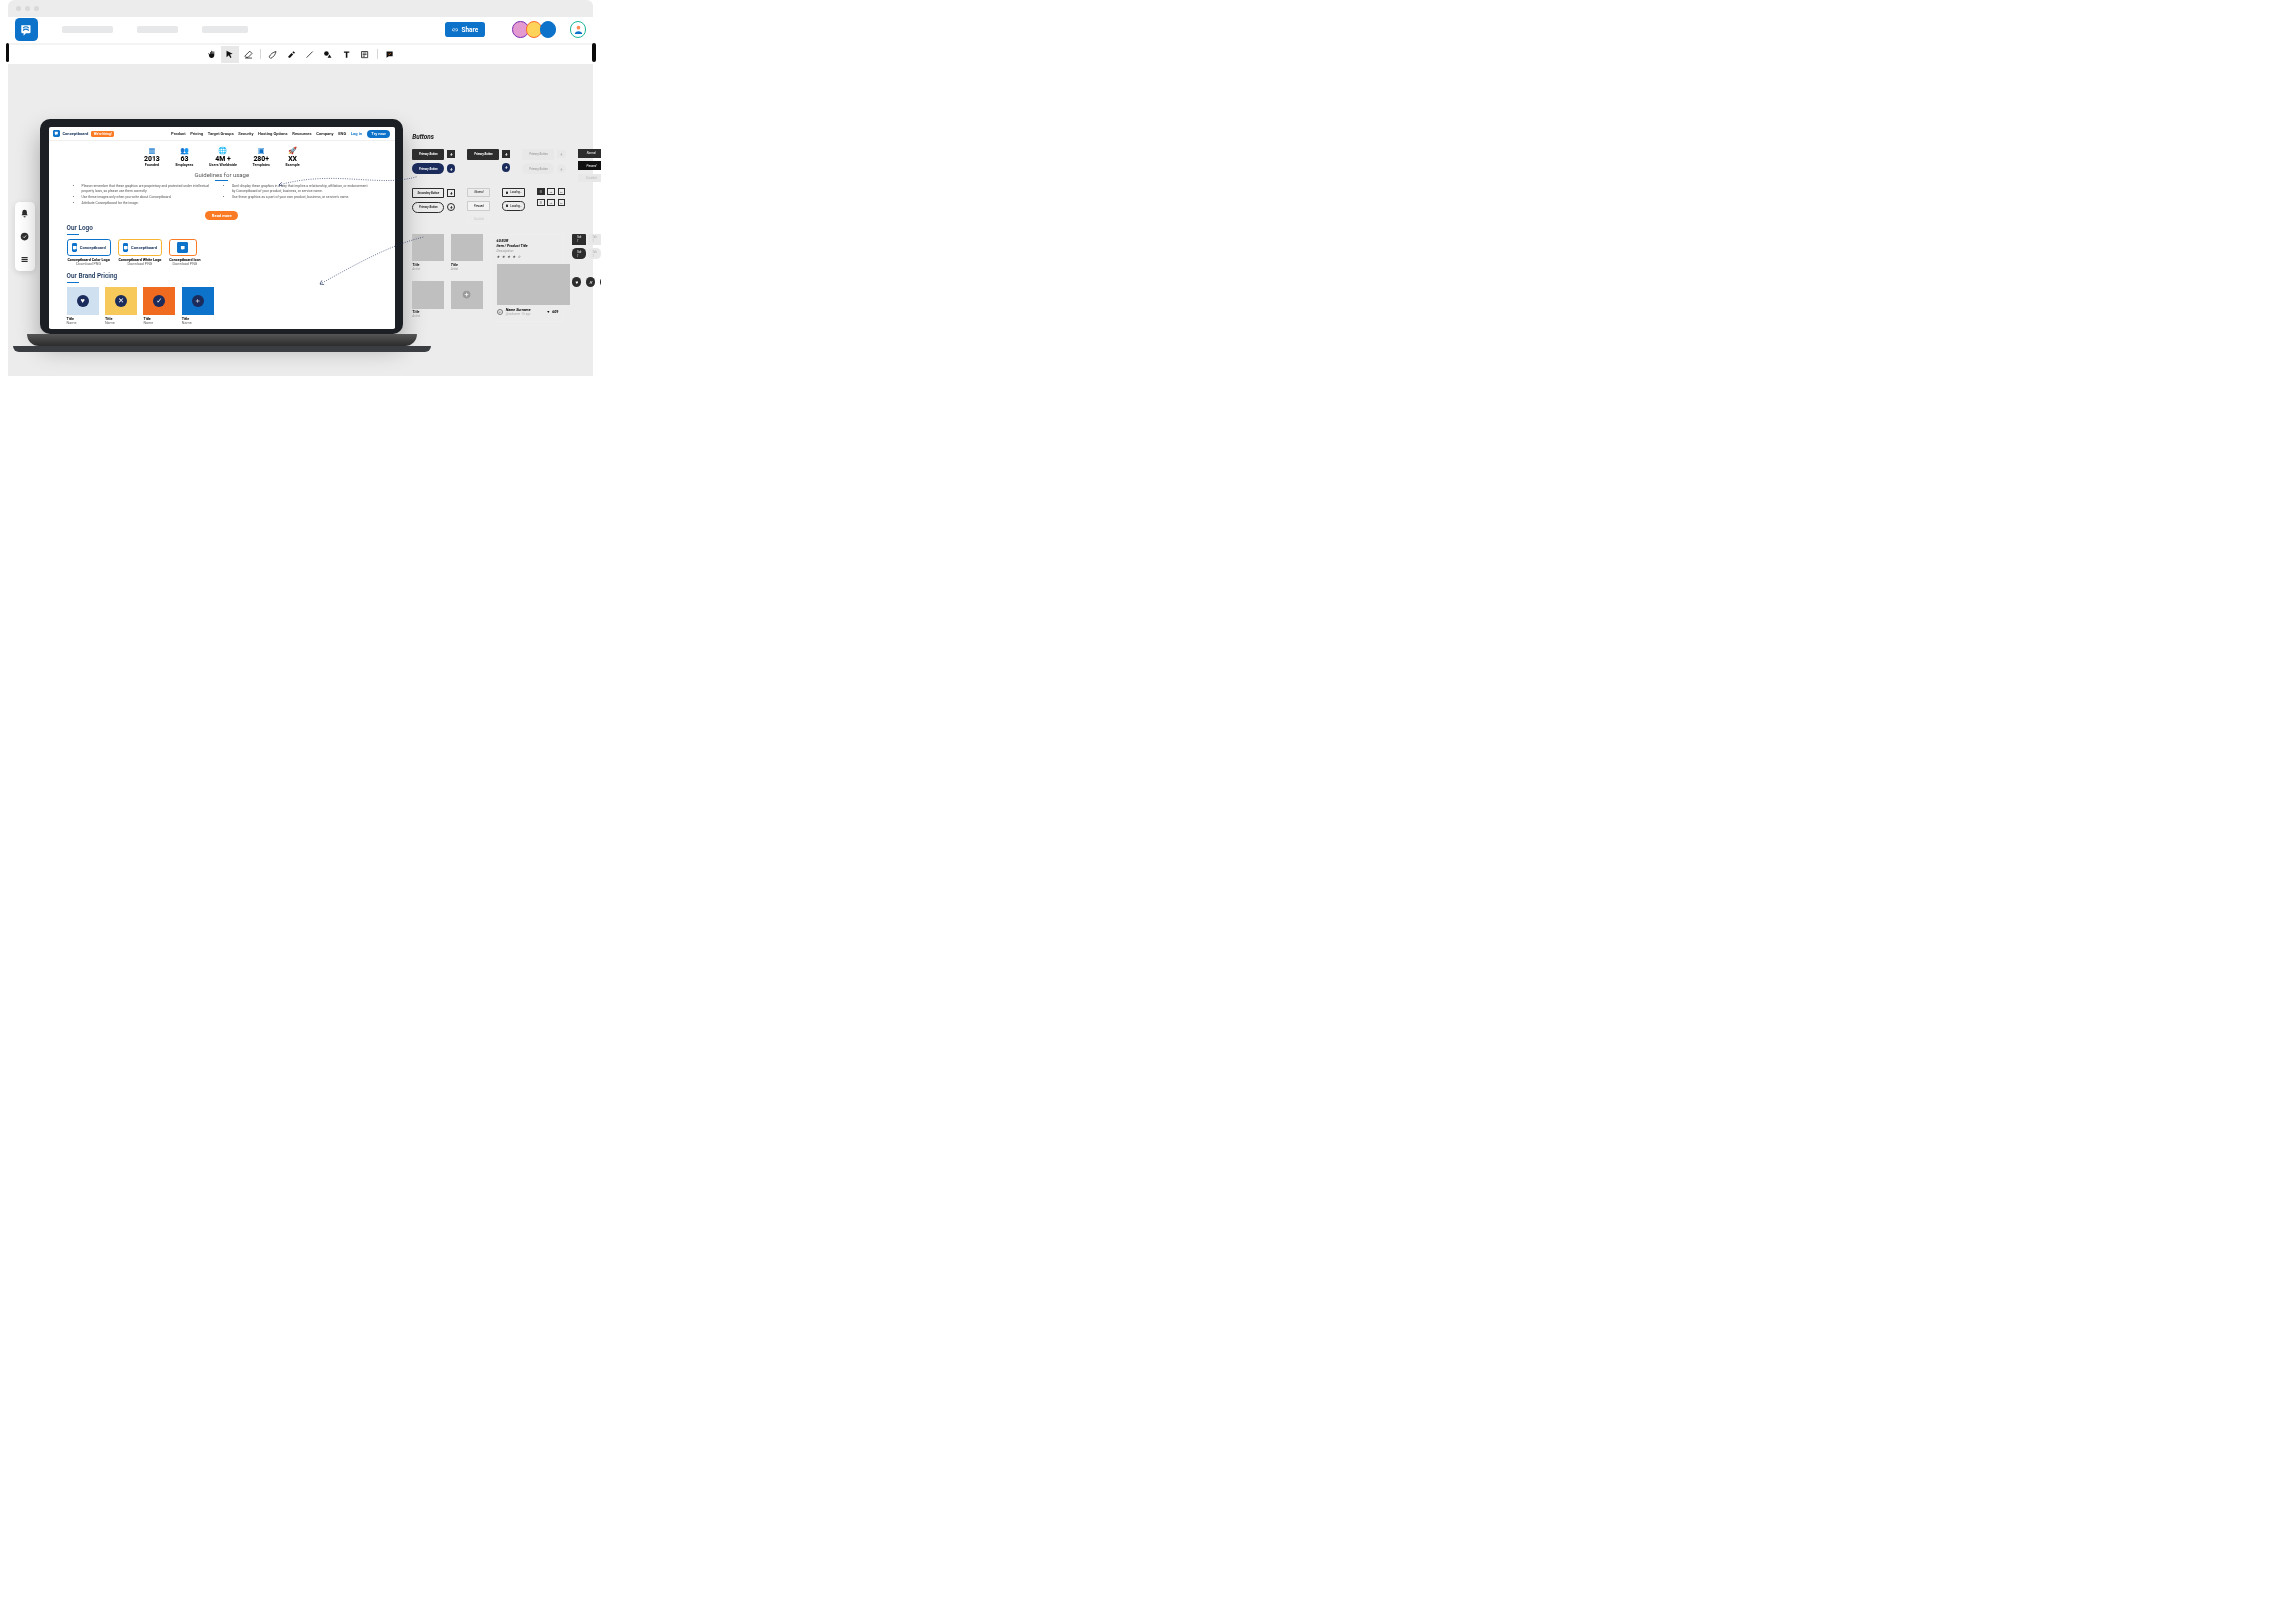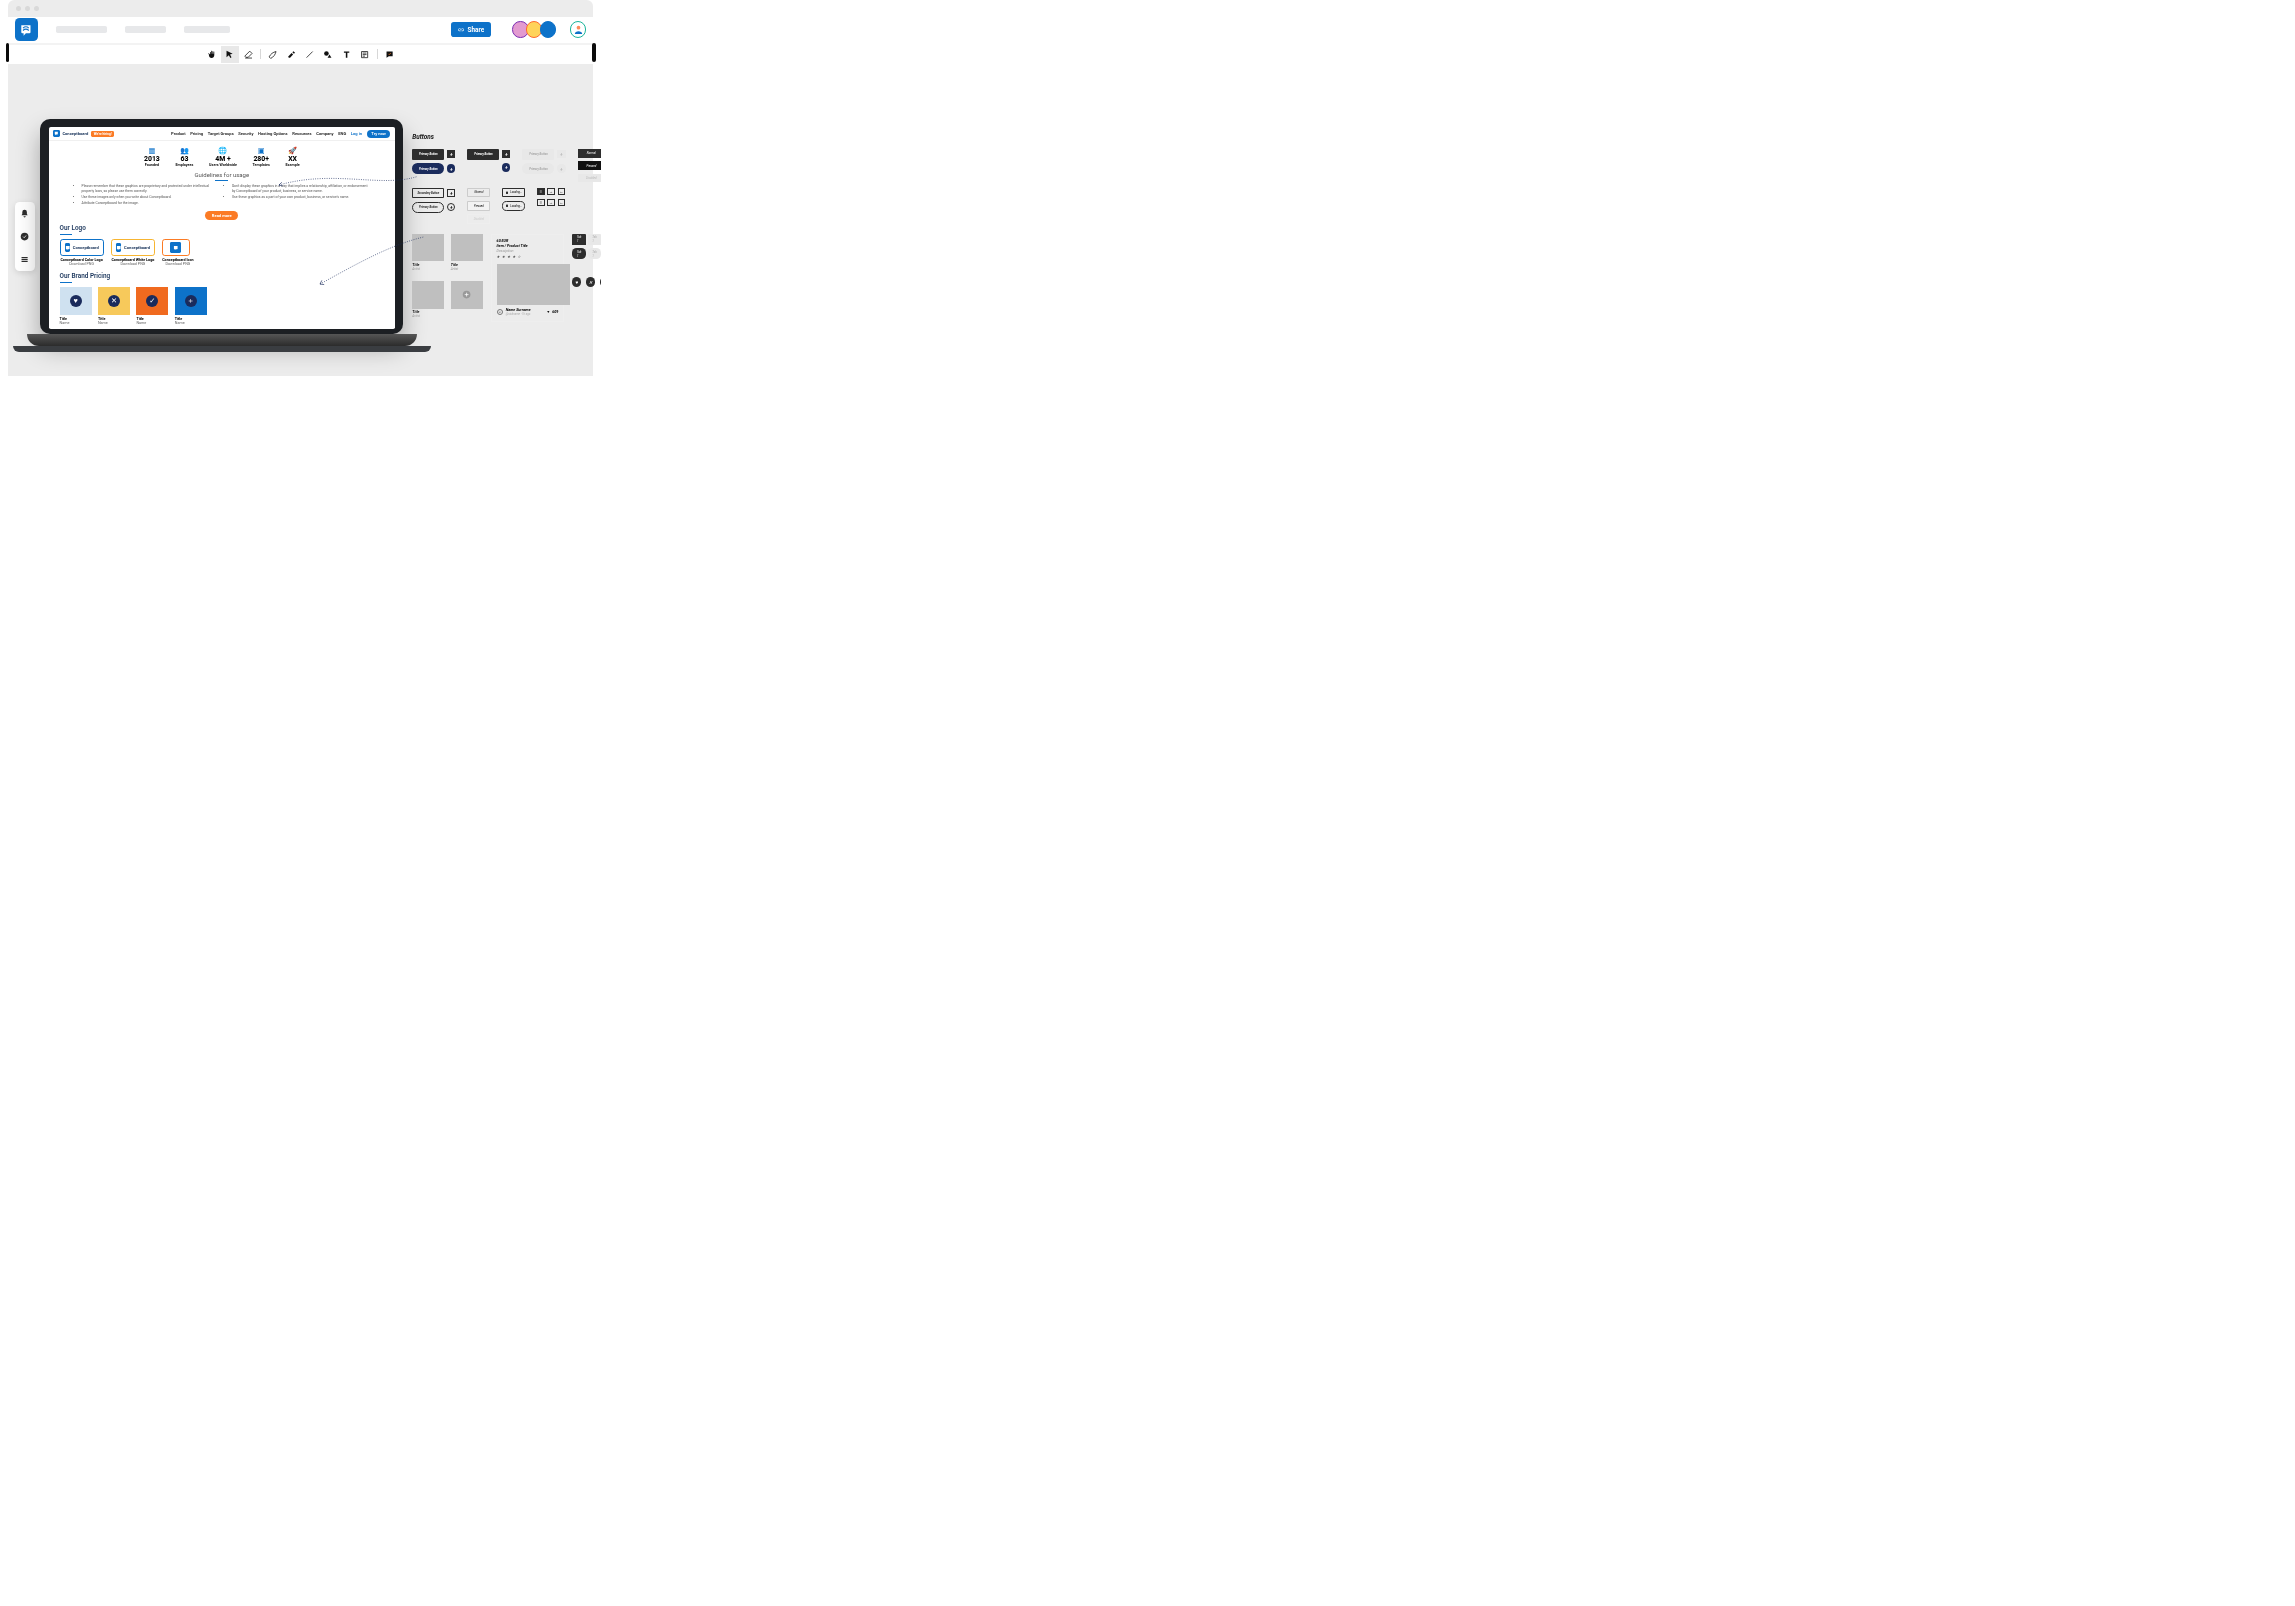--- a/index.html
+++ b/index.html
@@ -1,21 +1,21 @@
 <!DOCTYPE html>
 <html style="font-size:7.3px"><head>
 <meta charset="utf-8">
 <style>
   *{box-sizing:border-box;margin:0;padding:0;font-family:-apple-system,BlinkMacSystemFont,"Segoe UI",Roboto,Arial,sans-serif;}
   body{background:#fff;width:601px;}
   
   .browser{background:#ececec;border-radius:6.4px 6.4px 0 0;padding-top:0;margin:0 8.3px;}
   .browser-dots{display:flex;gap:3.7px;padding:5.5px 7.3px;}
   .browser-dots span{width:5.5px;height:5.5px;border-radius:50%;background:#d9d9d9;}
-  .app-bar{background:#fff;height:26px;display:flex;align-items:center;padding:0 6.4px;gap:18px;}
+  .app-bar{background:#fff;height:26px;display:flex;align-items:center;padding:0 6.4px;gap:24px;}
   .logo-chip{width:23px;height:23px;border-radius:4.6px;background:#0d72c9;display:flex;align-items:center;justify-content:center;}
   .logo-chip svg{width:13.8px;height:13.8px;}
   .placeholder-pill{height:6.4px;background:#e7e8ea;border-radius:1.8px;}
   .grow{flex:1;}
   .share-btn{background:#0d72c9;color:#fff;border:none;border-radius:2.8px;padding:3.2px 6.4px;font-weight:700;font-size:6.4px;display:flex;align-items:center;gap:2.8px;}
   .avatars{display:flex;margin-left:6.4px;}
   .avatars .av{width:16.5px;height:16.5px;border-radius:50%;margin-left:-2.8px;border:1.4px solid;}
   .av.a1{background:#e29ad0;border-color:#7b2fb3;}
   .av.a2{background:#ffd35a;border-color:#ff6a2f;}
   .av.a3{background:#0d72c9;border-color:#0d72c9;}
@@ -56,21 +56,21 @@
   .stat{text-align:center;}
   .stat .sicon{color:#0d72c9;height:9.2px;display:flex;align-items:center;justify-content:center;}
   .stat .big{font-weight:800;font-size:6.9px;}
   .stat .sm{font-size:3.7px;font-weight:600;}
   .guide-title{text-align:center;font-size:6px;color:#555;margin-top:1.8px;}
   .guide-underline{width:13px;height:0.9px;background:#0d72c9;margin:1.8px auto 3.7px;}
   .guide-cols{display:flex;gap:9.2px;padding:0 27.5px;font-size:3.4px;color:#555;line-height:1.4;}
   .guide-cols ul{list-style:disc;padding-left:5.5px;}
   .guide-cols li{margin-bottom:1.4px;}
   .readmore{display:block;margin:3.7px auto 4.6px;background:#fb7b25;color:#fff;border:none;border-radius:5.5px;padding:1.8px 6.4px;font-size:4.1px;font-weight:700;}
-  .sect{padding:0 11px;}
+  .sect{padding:0 18px;}
   .sect h3{font-size:6.4px;color:#1a355b;font-weight:600;}
   .sect .uline{width:12px;height:0.9px;background:#0d72c9;margin:1.4px 0 4.6px;}
   .logos{display:flex;gap:7.3px;}
   .logocard{text-align:center;font-size:3.7px;}
   .logobox{border:0.7px solid;border-radius:2.8px;padding:3.7px 6.4px;display:flex;align-items:center;gap:2.8px;justify-content:center;height:16.5px;width:44px;}
   .logobox.iconbox{width:27.5px;}
   .logobox .bl2{width:8.3px;height:8.3px;background:#0d72c9;border-radius:1.4px;display:flex;align-items:center;justify-content:center;}
   .logobox .bl2 svg{width:5.5px;height:5.5px;}
   .logocard .lt{font-weight:700;margin-top:2.3px;}
   .logocard .ls{color:#666;}

